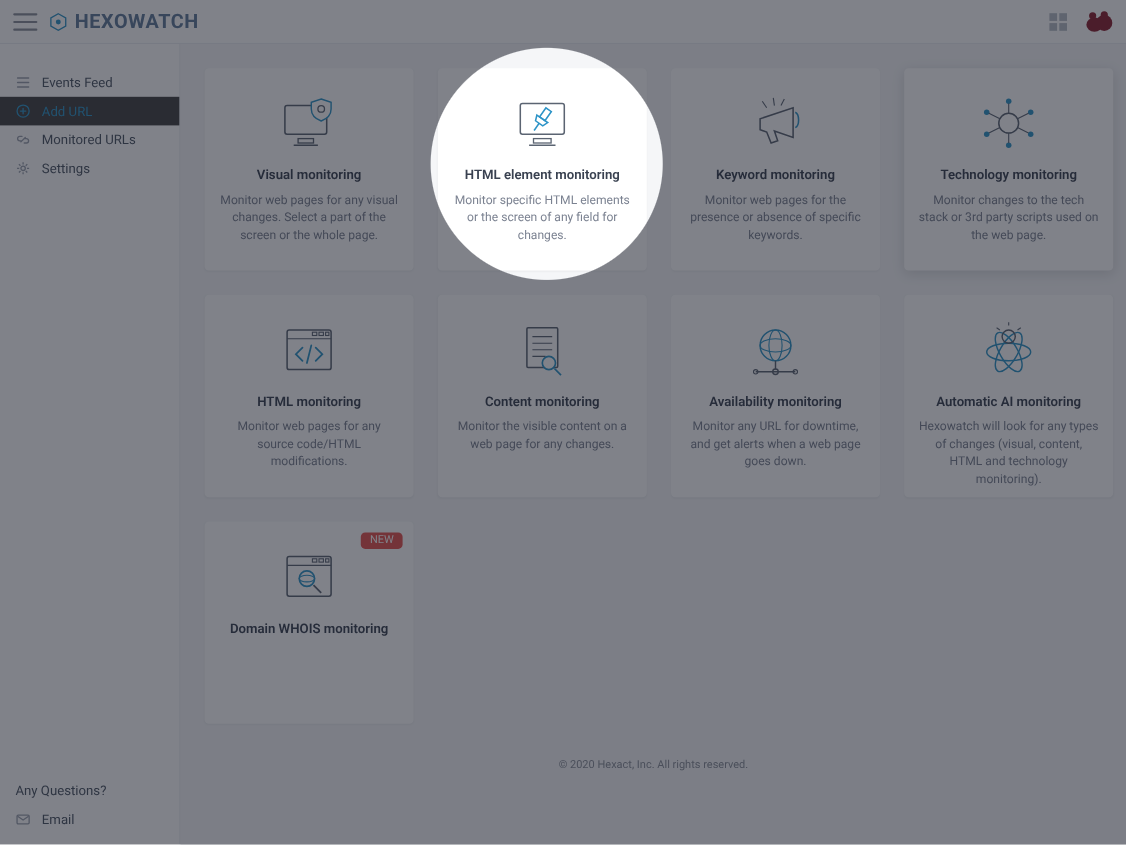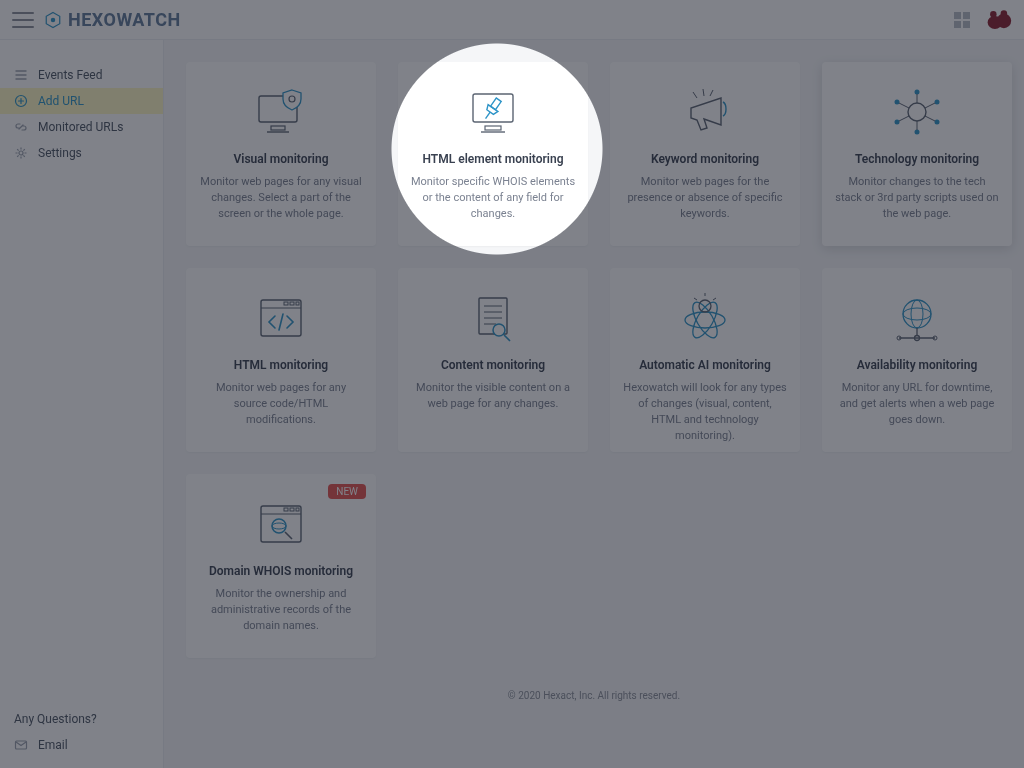--- a/index.html
+++ b/index.html
@@ -40,21 +40,21 @@
   position:absolute; left:0; top:40px; bottom:0; width:164px;
   background:#fff; border-right:1px solid #eceef2;
   display:flex; flex-direction:column; justify-content:space-between;
 }
 .side-nav { padding-top:22px; }
 .side-item {
   display:flex; align-items:center; gap:10px;
   padding: 6px 14px;
   font-size:12px; color:#4b5563; cursor:pointer;
 }
-.side-item.active { background:#fef9c3; color:#2d94c7;text-align:center; }
+.side-item.active { background:#404040; color:#2d94c7;text-align:center; }
 .side-icon { width:14px; height:14px; display:flex; align-items:center; justify-content:center; }
 .side-bottom { padding: 12px 14px 16px; }
 .side-q { font-size:12px; color:#4b5563; margin-bottom:12px; }
 .side-email { display:flex; align-items:center; gap:10px; font-size:12px; color:#4b5563; }
 
 
 .main {
   position:absolute; left:164px; top:40px; right:0; bottom:0;
   padding: 22px 22px 0 22px;
   overflow:auto;
@@ -203,21 +203,21 @@
             <rect x="24" y="42" width="16" height="4" fill="none" stroke="#5b6472" stroke-width="1.2"></rect>
             <line x1="20" y1="48" x2="44" y2="48" stroke="#5b6472" stroke-width="1.4"></line>
             <g transform="translate(32,24) rotate(35)">
               <rect x="-3" y="-10" width="6" height="10" fill="none" stroke="#2d94c7" stroke-width="1.4"></rect>
               <path d="M-6 0h12l-2 5h-8z" fill="none" stroke="#2d94c7" stroke-width="1.4"></path>
               <line x1="0" y1="5" x2="0" y2="13" stroke="#2d94c7" stroke-width="1.4"></line>
             </g>
           </svg>
         </div>
       <div class="card-title">HTML element monitoring</div>
-      <div class="card-desc">Monitor specific WHOIS elements or the content of any field for changes.</div>
+      <div class="card-desc">Monitor specific HTML elements or the screen of any field for changes.</div>
     </div>
 
     <div class="card">
       <div class="card-icon">
           <svg width="64" height="56" viewBox="0 0 64 56">
             <path d="M18 24v10l6 2 4 10 6-2-3-9 17 6V14l-30 10z" fill="none" stroke="#5b6472" stroke-width="1.4"></path>
             <path d="M50 18c4 2 4 12 0 14" fill="none" stroke="#2d94c7" stroke-width="1.4"></path>
             <line x1="20" y1="8" x2="24" y2="14" stroke="#5b6472"></line>
             <line x1="30" y1="5" x2="31" y2="12" stroke="#5b6472"></line>
             <line x1="40" y1="6" x2="37" y2="12" stroke="#5b6472"></line>
@@ -276,65 +276,64 @@
             <line x1="43" y1="45" x2="49" y2="51" stroke="#2d94c7" stroke-width="1.6"></line>
           </svg>
         </div>
       <div class="card-title">Content monitoring</div>
       <div class="card-desc">Monitor the visible content on a web page for any changes.</div>
     </div>
 
     <div class="card">
       <div class="card-icon">
           <svg width="64" height="56" viewBox="0 0 64 56">
-            <ellipse cx="32" cy="30" rx="20" ry="8" fill="none" stroke="#2d94c7" stroke-width="1.3"></ellipse>
-            <ellipse cx="32" cy="30" rx="20" ry="8" fill="none" stroke="#2d94c7" stroke-width="1.3" transform="rotate(60 32 30)"></ellipse>
-            <ellipse cx="32" cy="30" rx="20" ry="8" fill="none" stroke="#2d94c7" stroke-width="1.3" transform="rotate(-60 32 30)"></ellipse>
-            <circle cx="32" cy="16" r="6" fill="none" stroke="#5b6472" stroke-width="1.3"></circle>
-            <line x1="32" y1="6" x2="32" y2="3" stroke="#5b6472"></line>
-            <line x1="24" y1="10" x2="21" y2="8" stroke="#5b6472"></line>
-            <line x1="40" y1="10" x2="43" y2="8" stroke="#5b6472"></line>
-          </svg>
-        </div>
-      <div class="card-title">Automatic AI monitoring</div>
-      <div class="card-desc">Hexowatch will look for any types of changes (visual, content, HTML and technology monitoring).</div>
-    </div>
-
-    <div class="card">
-      <div class="card-icon">
-          <svg width="64" height="56" viewBox="0 0 64 56">
             <circle cx="32" cy="24" r="14" fill="none" stroke="#2d94c7" stroke-width="1.3"></circle>
             <ellipse cx="32" cy="24" rx="14" ry="6" fill="none" stroke="#2d94c7" stroke-width="1"></ellipse>
             <ellipse cx="32" cy="24" rx="6" ry="14" fill="none" stroke="#2d94c7" stroke-width="1"></ellipse>
             <line x1="32" y1="38" x2="32" y2="46" stroke="#5b6472" stroke-width="1.3"></line>
             <circle cx="32" cy="48" r="2.5" fill="none" stroke="#5b6472" stroke-width="1.3"></circle>
             <line x1="14" y1="48" x2="50" y2="48" stroke="#5b6472" stroke-width="1.3"></line>
             <circle cx="14" cy="48" r="2" fill="none" stroke="#5b6472"></circle>
             <circle cx="50" cy="48" r="2" fill="none" stroke="#5b6472"></circle>
           </svg>
         </div>
       <div class="card-title">Availability monitoring</div>
       <div class="card-desc">Monitor any URL for downtime, and get alerts when a web page goes down.</div>
     </div>
 
     <div class="card">
+      <div class="card-icon">
+          <svg width="64" height="56" viewBox="0 0 64 56">
+            <ellipse cx="32" cy="30" rx="20" ry="8" fill="none" stroke="#2d94c7" stroke-width="1.3"></ellipse>
+            <ellipse cx="32" cy="30" rx="20" ry="8" fill="none" stroke="#2d94c7" stroke-width="1.3" transform="rotate(60 32 30)"></ellipse>
+            <ellipse cx="32" cy="30" rx="20" ry="8" fill="none" stroke="#2d94c7" stroke-width="1.3" transform="rotate(-60 32 30)"></ellipse>
+            <circle cx="32" cy="16" r="6" fill="none" stroke="#5b6472" stroke-width="1.3"></circle>
+            <line x1="32" y1="6" x2="32" y2="3" stroke="#5b6472"></line>
+            <line x1="24" y1="10" x2="21" y2="8" stroke="#5b6472"></line>
+            <line x1="40" y1="10" x2="43" y2="8" stroke="#5b6472"></line>
+          </svg>
+        </div>
+      <div class="card-title">Automatic AI monitoring</div>
+      <div class="card-desc">Hexowatch will look for any types of changes (visual, content, HTML and technology monitoring).</div>
+    </div>
+
+    <div class="card">
       <span class="badge-new">NEW</span>
       <div class="card-icon">
           <svg width="64" height="56" viewBox="0 0 64 56">
             <rect x="12" y="10" width="40" height="36" rx="2" fill="none" stroke="#5b6472" stroke-width="1.4"></rect>
             <line x1="12" y1="18" x2="52" y2="18" stroke="#5b6472"></line>
             <rect x="35" y="12" width="4" height="3" fill="none" stroke="#5b6472"></rect>
             <rect x="41" y="12" width="4" height="3" fill="none" stroke="#5b6472"></rect>
             <rect x="47" y="12" width="3" height="3" fill="none" stroke="#5b6472"></rect>
             <circle cx="30" cy="30" r="7" fill="none" stroke="#2d94c7" stroke-width="1.5"></circle>
             <ellipse cx="30" cy="30" rx="7" ry="3" fill="none" stroke="#2d94c7"></ellipse>
             <line x1="36" y1="36" x2="43" y2="43" stroke="#5b6472" stroke-width="1.6"></line>
           </svg>
         </div>
       <div class="card-title">Domain WHOIS monitoring</div>
-      <div class="card-desc">Monitor the ownership and administrative records of the domain names.</div>
     </div>
 
   </div>
   <div class="footer">© 2020 Hexact, Inc. All rights reserved.</div>
 </div>
 
 <div class="overlay"></div>
 
 </body></html>

